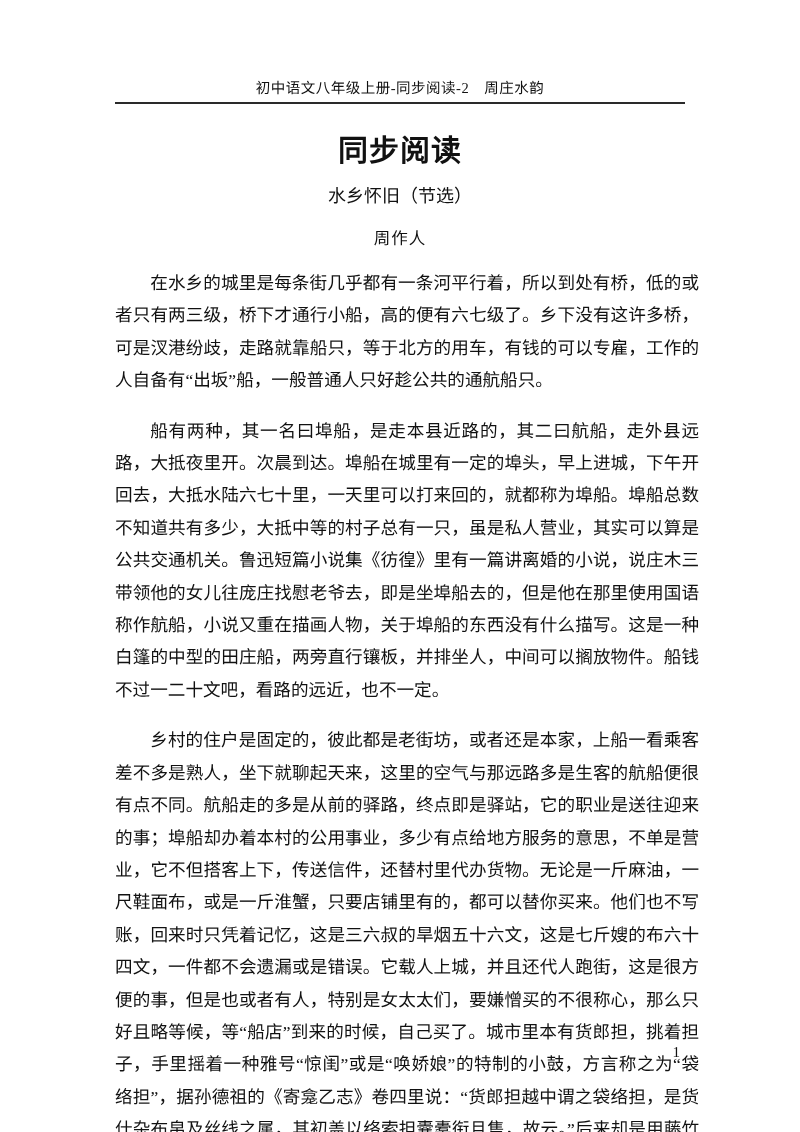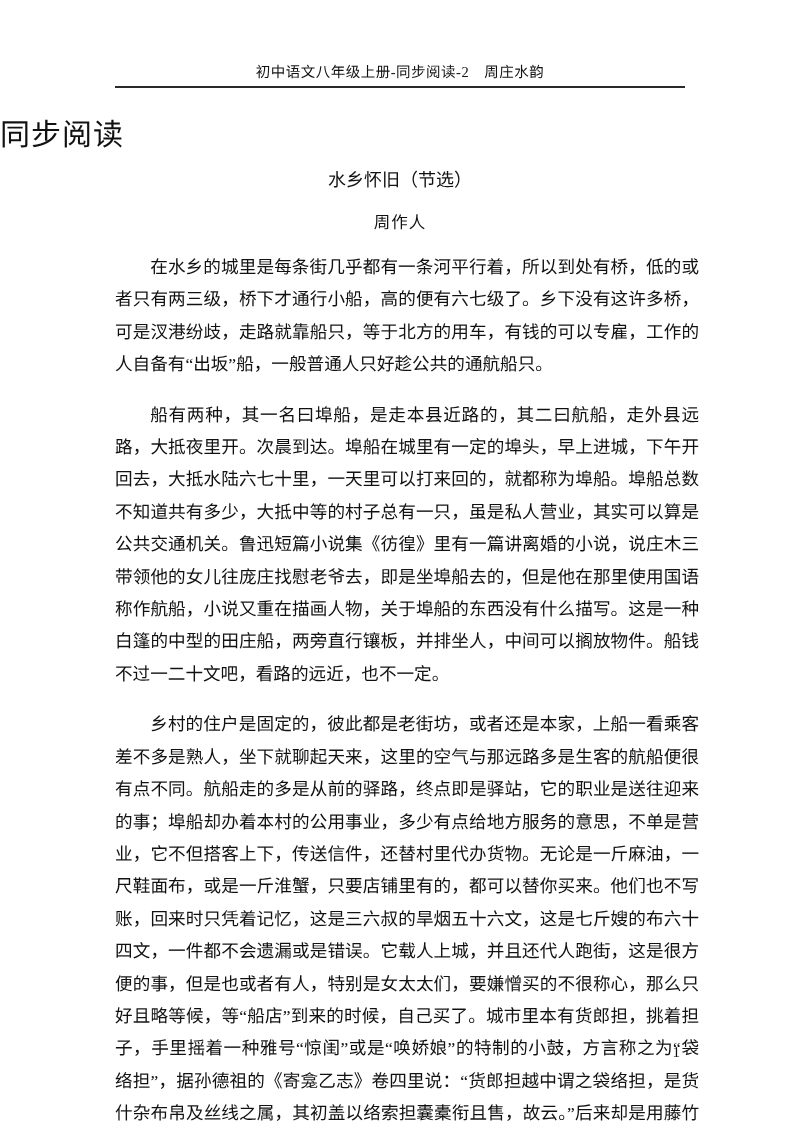--- a/index.html
+++ b/index.html
@@ -15,30 +15,31 @@
     font-family: "Liberation Serif", "DejaVu Serif", serif;
     overflow: hidden;
   }
   .page {
     width: 800px;
     height: 1132px;
     position: relative;
   }
   .page-header {
     margin: 0 115px;
-    padding-top: 60px;
+    padding-top: 76px;
     padding-bottom: 5px;
     text-align: center;
     font-size: 14.5px;
     letter-spacing: 0.5px;
     border-bottom: 2px solid #2a2a2a;
   }
   .doc-title {
+    text-align: center;
     font-size: 30px;
-    font-weight: normal;
+    font-weight: bold;
     margin-top: 22px;
     letter-spacing: 1px;
   }
   .instruction {
     margin: 15px 83px 0 115px;
     font-size: 17.5px;
   }
   .article-title {
     text-align: center;
     font-size: 18px;

